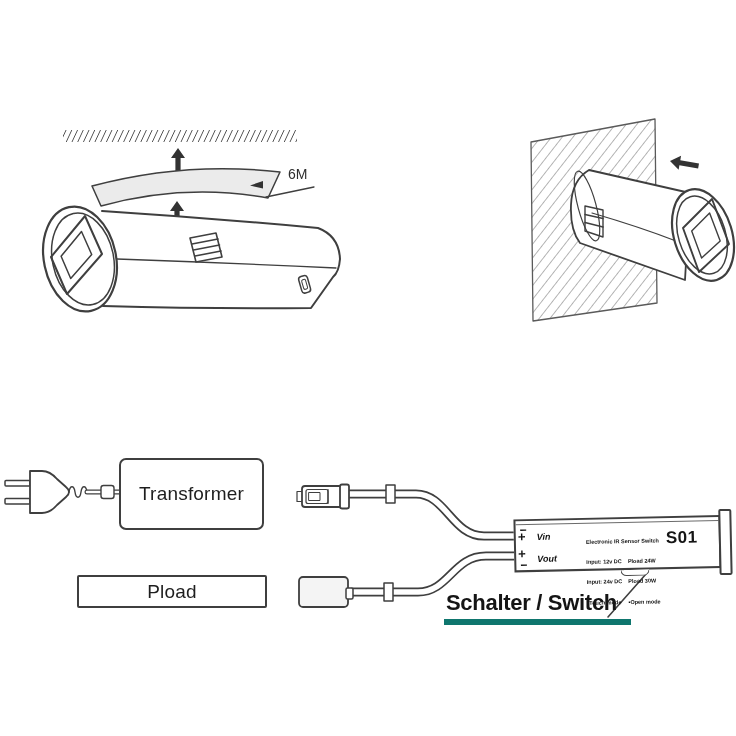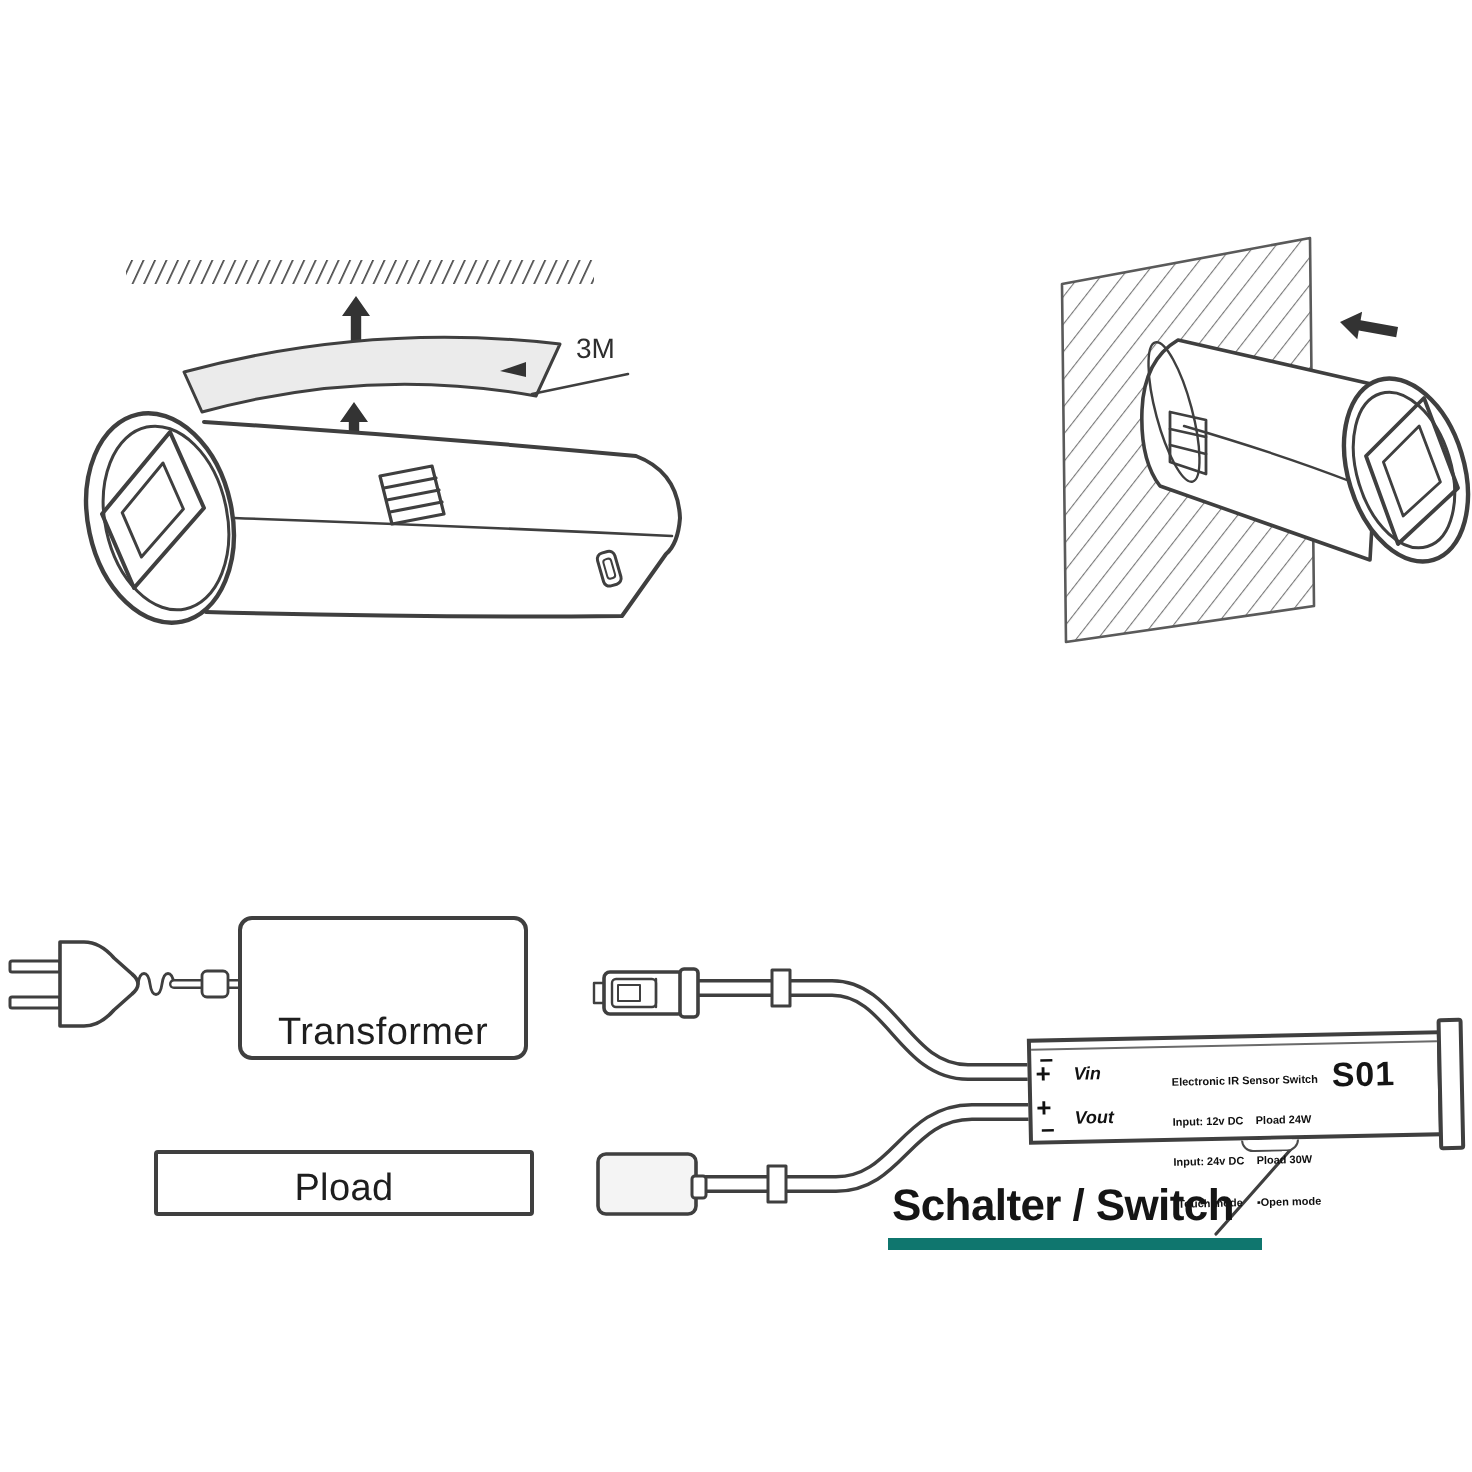--- a/index.html
+++ b/index.html
@@ -2,21 +2,21 @@
 <html><head>
 <meta charset="utf-8">
 <style>
   html,body{margin:0;padding:0;background:#fff;}
   .canvas{position:relative;width:736px;height:736px;background:#ffffff;overflow:hidden;
           font-family:"Liberation Sans",sans-serif;color:#1a1a1a;}
   .lineart{position:absolute;left:0;top:0;z-index:1;}
   .abs{position:absolute;}
   
   .box{position:absolute;z-index:2;border:2px solid #3f3f3f;background:#fff;
-       display:flex;align-items:flex-end;justify-content:center;}
+       display:flex;align-items:center;justify-content:center;}
   .box-transformer{left:119px;top:458px;width:141px;height:68px;border-radius:7px;}
   .box-lamp{left:77px;top:575px;width:186px;height:29px;border-radius:2px;}
   .box-label{font-size:19px;font-weight:500;color:#1e1e1e;letter-spacing:.2px;}
   
   .lbl-3m{left:288px;top:166px;z-index:2;font-size:14px;color:#2e2e2e;font-weight:500;}
   
   .module{left:510px;top:511px;width:234px;height:72px;z-index:3;
           transform:rotate(-1.2deg);transform-origin:10% 50%;}
   .module .body{position:absolute;left:4px;top:8px;width:203px;height:49px;
                 border:2px solid #3f3f3f;background:#fff;}
@@ -138,21 +138,21 @@
 
       <g>
         <rect x="299" y="577" width="49" height="30" rx="4" stroke-width="1.8" fill="#f4f4f4"></rect>
         <rect x="346" y="588" width="7" height="11" rx="1.5" stroke-width="1.5" fill="#fff"></rect>
       </g>
 
       <line x1="608" y1="617" x2="646" y2="574" stroke-width="1.6"></line>
     </g>
   </svg>
 
-  <div class="abs lbl-3m">3M</div>
+  <div class="abs lbl-3m">6M</div>
 
   <div class="box box-transformer">
     <span class="box-label">Transformer</span>
   </div>
 
   <div class="box box-lamp">
     <span class="box-label">Pload</span>
   </div>
 
   <div class="abs module">

